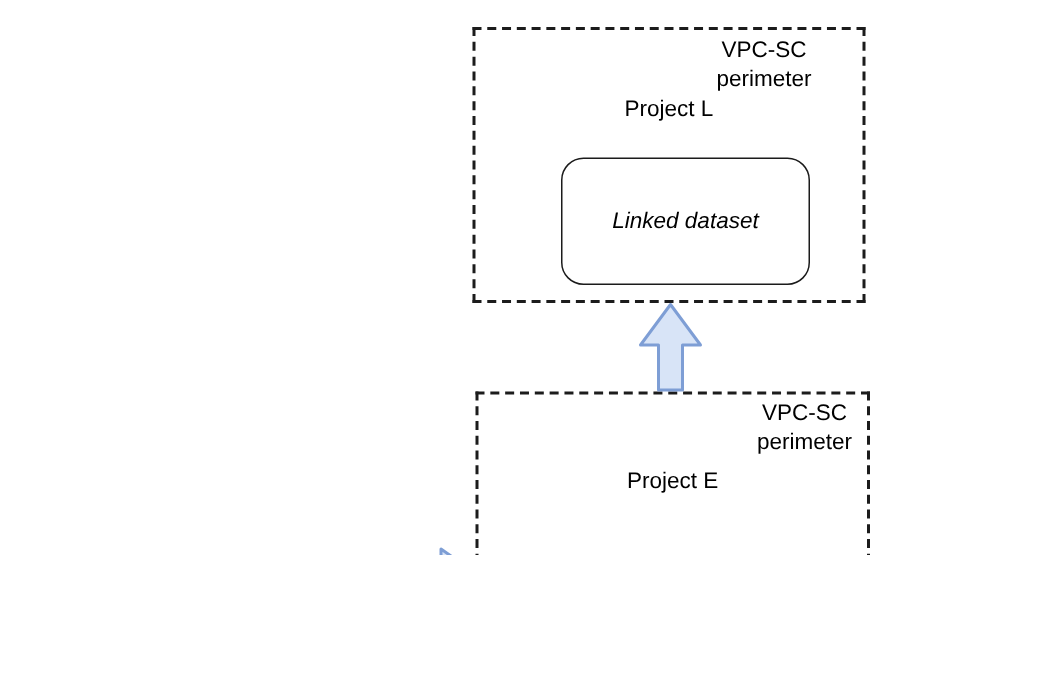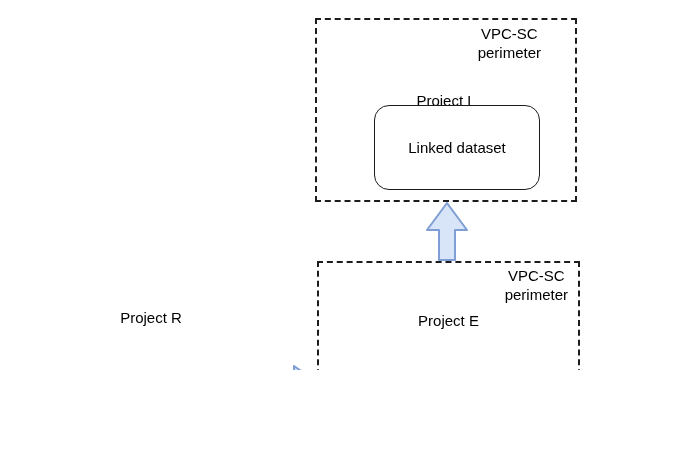--- a/index.html
+++ b/index.html
@@ -28,33 +28,34 @@
     white-space: pre-line;
   }
   .vpc-label-top    { top: 4px; right: 34px; }
   .vpc-label-bottom { top: 3px; right: 10px; }
   .project-label {
     position: absolute;
     font-size: 15px;
     line-height: 18px;
     text-align: center;
   }
-  .project-label-top    { top: 44px; left: 0; right: 0; margin-top: 28px; }
+  .project-label-top    { top: 44px; left: 0; right: 0; }
   .project-label-bottom { top: 49px; left: 0; right: 0; }
   .project-label-caller { top: 309px; left: 61px; width: 180px; }
   .node {
     position: absolute;
     box-sizing: border-box;
     background: #ffffff;
     border: 1.5px solid #1b1b1b;
     border-radius: 15px;
     display: flex;
     align-items: center;
     justify-content: center;
     font-size: 15px;
+    font-style: italic;
   }
   .node-linked  { left: 57px; top: 85px;  width: 166px; height: 85px; }
   .node-listing { left: 69px; top: 83px;  width: 167px; height: 86px; }
   .node-caller  { left: 61px; top: 345px; width: 167px; height: 87px; }
   .arrow { position: absolute; overflow: visible; }
   .arrow-right { left: 234px; top: 363px; }
   .arrow-up    { left: 425px; top: 201px; }
 </style>
 </head>
 <body>
@@ -69,21 +70,20 @@
       <span>Linked dataset</span>
     </div>
   </div>
 
   <div class="perimeter perimeter-bottom">
     <div class="vpc-label vpc-label-bottom">VPC-SC
 perimeter</div>
     <div class="project-label project-label-bottom">Project E</div>
   </div>
 
-  <div class="project-label project-label-caller">Project R</div>
 
   <svg class="arrow arrow-right" width="88" height="42">
     <polygon points="2,12.5 60,12.5 60,3 85,20.5 60,38 60,28.5 2,28.5" stroke-width="2" stroke-linejoin="round" fill="#d8e4f7" stroke="#7e9ed5"></polygon>
   </svg>
 
   <svg class="arrow arrow-up" width="44" height="61">
     <polygon points="22,2 42,29 30,29 30,59 14,59 14,29 2,29" stroke-width="2" stroke-linejoin="round" fill="#d8e4f7" stroke="#7e9ed5"></polygon>
   </svg>
 
 </div>

